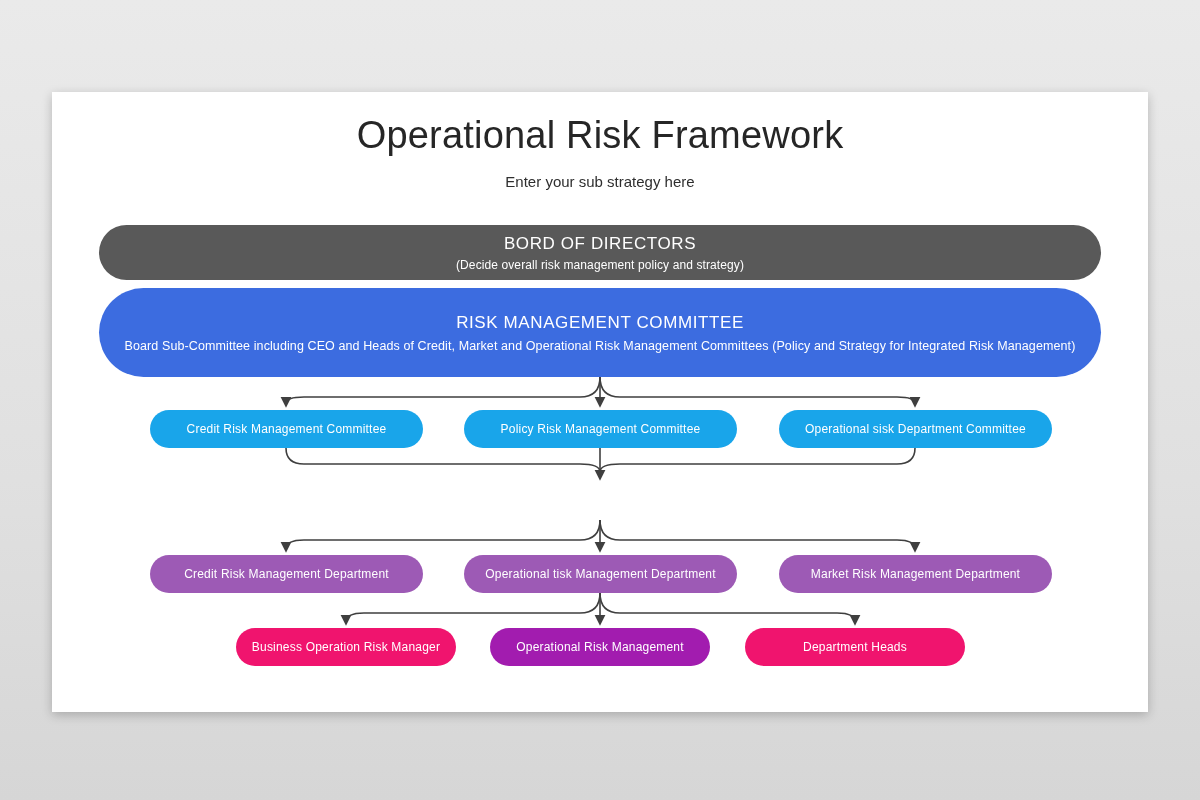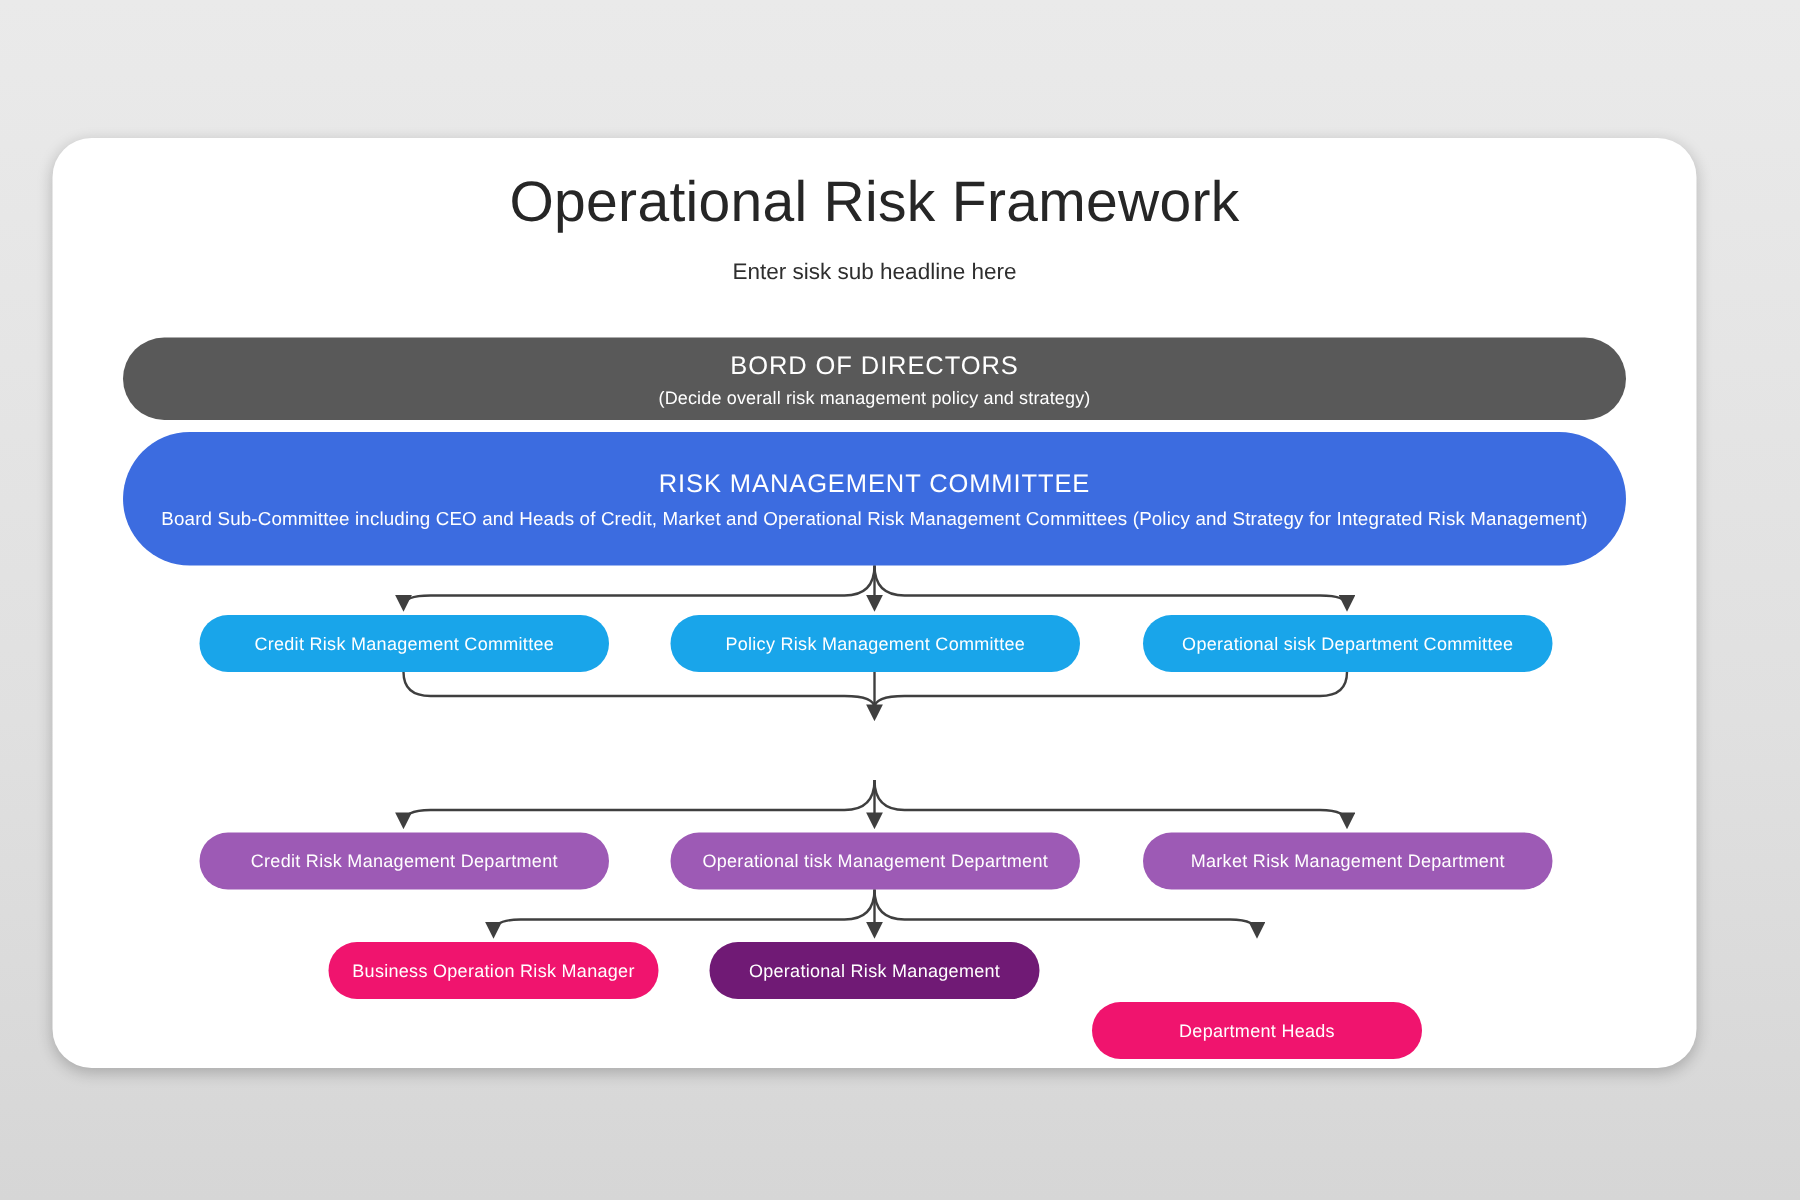--- a/index.html
+++ b/index.html
@@ -5,24 +5,23 @@
   * { margin:0; padding:0; box-sizing:border-box; }
   html,body { width:1200px; height:800px; }
   body {
     font-family:"Liberation Sans", sans-serif;
     background:#e3e3e3;
     background:linear-gradient(180deg,#eaeaea 0%,#e0e0e0 60%,#d6d6d6 100%);
     position:relative;
     overflow:hidden;
   }
   .slide {
-    position:absolute; left:35px; top:92px; width:1096px; height:620px;
+    position:absolute; left:52px; top:92px; width:1096px; height:620px;
     background:#ffffff;
     box-shadow:0 3px 10px rgba(0,0,0,.22);
-    border-radius:26px;
   }
   .deck-title {
     position:absolute; top:22px; left:0; width:100%;
     text-align:center; font-size:38px; font-weight:500; color:#262626;
     letter-spacing:.2px;
   }
   .deck-subtitle {
     position:absolute; top:81px; left:0; width:100%;
     text-align:center; font-size:15px; color:#2e2e2e;
   }
@@ -53,21 +52,21 @@
   .pill-cro { left:412px; top:391px; width:273px; height:37px; border-radius:19px; }
   svg.connectors { position:absolute; inset:0; width:1096px; height:620px; pointer-events:none; }
   svg.connectors path { fill:none; stroke:#3f3f3f; stroke-width:1.6; }
 </style>
 </head>
 <body>
 
 <div class="slide">
 
   <div class="deck-title">Operational Risk Framework</div>
-  <div class="deck-subtitle">Enter sisk sub headline here</div>
+  <div class="deck-subtitle">Enter your sub strategy here</div>
 
   <svg class="connectors" viewBox="0 0 1096 620">
     <defs>
       <marker id="arw" viewBox="0 0 8 8" refX="6" refY="4" markerWidth="7" markerHeight="7" orient="auto">
         <path d="M0,0 L8,4 L0,8 Z" style="fill:#3f3f3f; stroke:none;"></path>
       </marker>
     </defs>
 
     <path d="M548 285 L548 313" marker-end="url(#arw)"></path>
     <path d="M548 285 Q548 305 528 305 L252 305 Q234 305 234 312 L234 313" marker-end="url(#arw)"></path>
@@ -104,17 +103,17 @@
 
 
   <div class="row-departments">
     <div class="pill c-purple pos-l3-a" style="background-color: rgb(157, 90, 181);">Credit Risk Management Department</div>
     <div class="pill c-purple pos-l3-b" style="background-color: rgb(157, 90, 181);">Operational tisk Management Department</div>
     <div class="pill c-purple pos-l3-c" style="background-color: rgb(157, 90, 181);">Market Risk Management Department</div>
   </div>
 
   <div class="row-managers">
     <div class="pill c-pink pos-m3-a" style="background-color: rgb(240, 20, 110);">Business Operation Risk Manager</div>
-    <div class="pill c-pink pos-m3-b" style="background-color: #701a75;">Operational Risk Management</div>
-    <div class="pill c-pink pos-m3-c" style="background-color: rgb(240, 20, 110); margin-top: 40px;">Department Heads</div>
+    <div class="pill c-pink pos-m3-b" style="background-color: #a21caf;">Operational Risk Management</div>
+    <div class="pill c-pink pos-m3-c" style="background-color: rgb(240, 20, 110);">Department Heads</div>
   </div>
 
 </div>
 
 </body></html>

